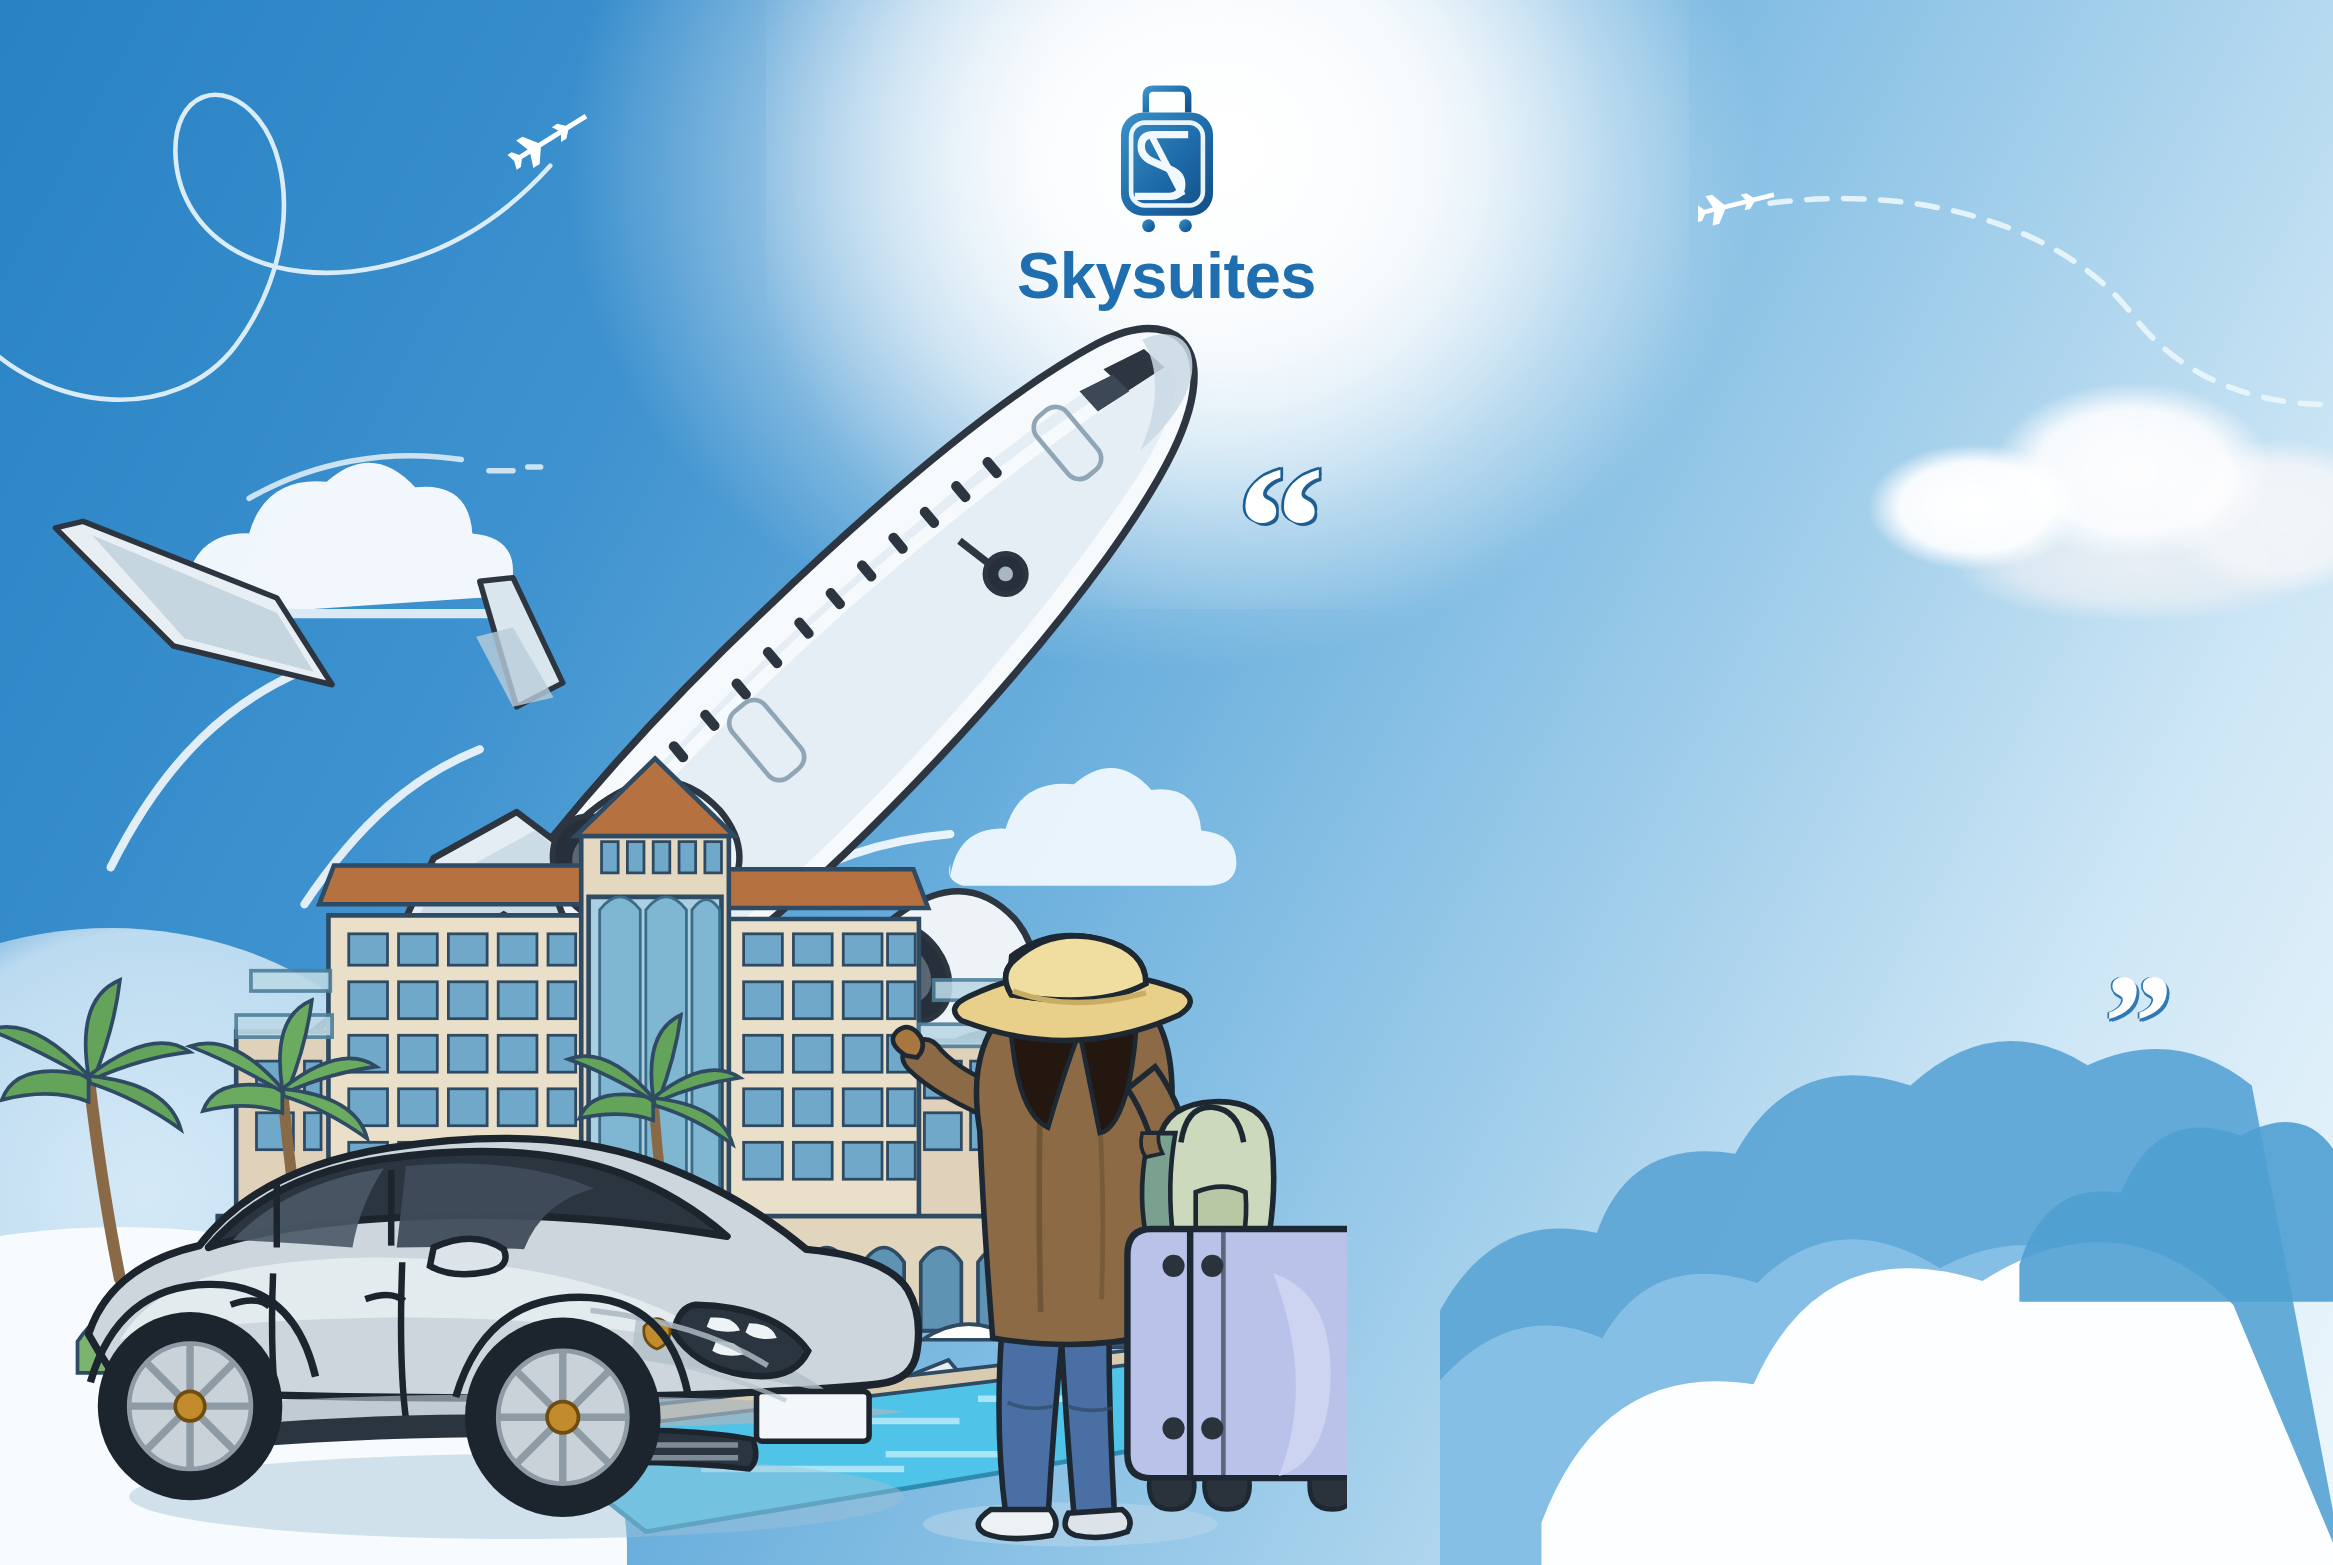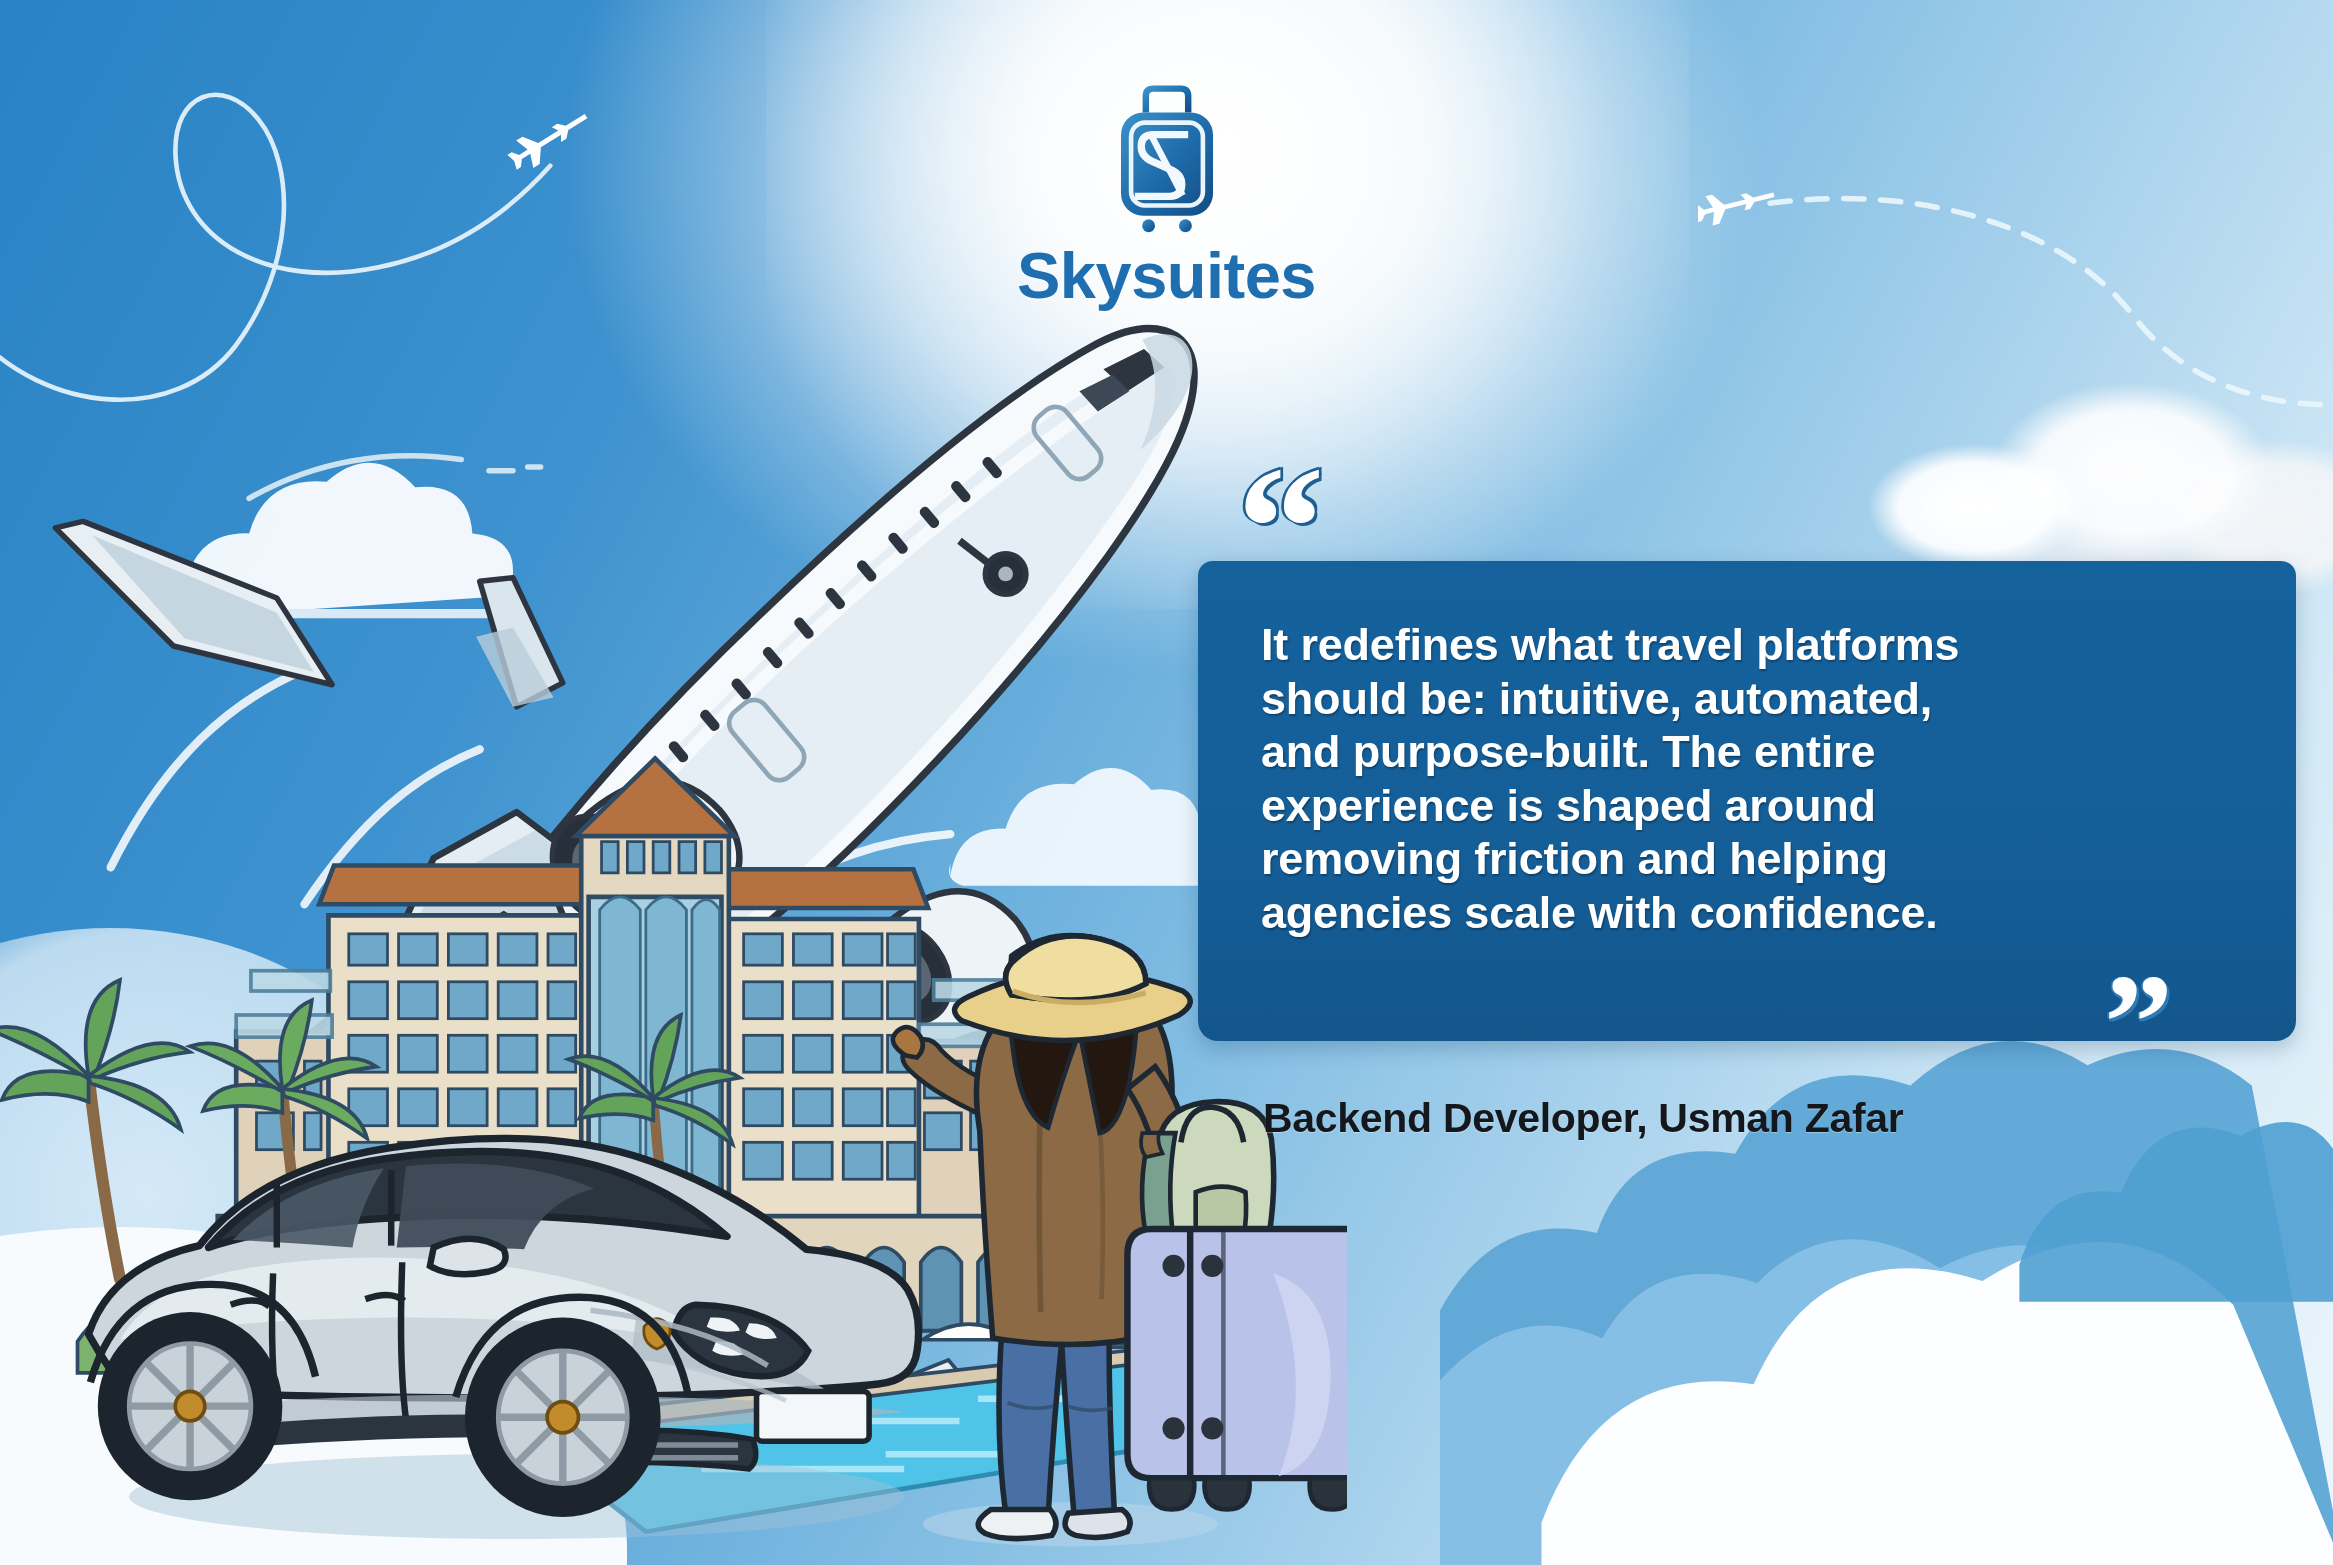--- a/index.html
+++ b/index.html
@@ -605,26 +605,17 @@
 
       <path d="M82 58 H48 q-13 0 -13 13 q0 11 12 16 l20 9 q12 5 12 16 q0 13 -13 13 H32" fill="none" stroke="#f2f9fe" stroke-width="8" stroke-linecap="square"></path>
       <path d="M46 59 L80 124" stroke="#f2f9fe" stroke-width="7"></path>
 
       <circle cx="43" cy="157" r="7" fill="url(#lg)"></circle>
       <circle cx="83" cy="157" r="7" fill="url(#lg)"></circle>
     </svg>
     <div id="logo-wordmark">Skysuites</div>
   </div>
 
-  <div id="quote-card">
-    <div id="quote-text">It redefines what travel platforms
-should be: intuitive, automated,
-and purpose-built. The entire
-experience is shaped around
-removing friction and helping
-agencies scale with confidence.</div>
-  </div>
   <div id="quote-open">“</div>
   <div id="quote-close">”</div>
-  <div id="attribution">Backend Developer, Usman Zafar</div>
 
 </div>
 
 
 </body></html>

